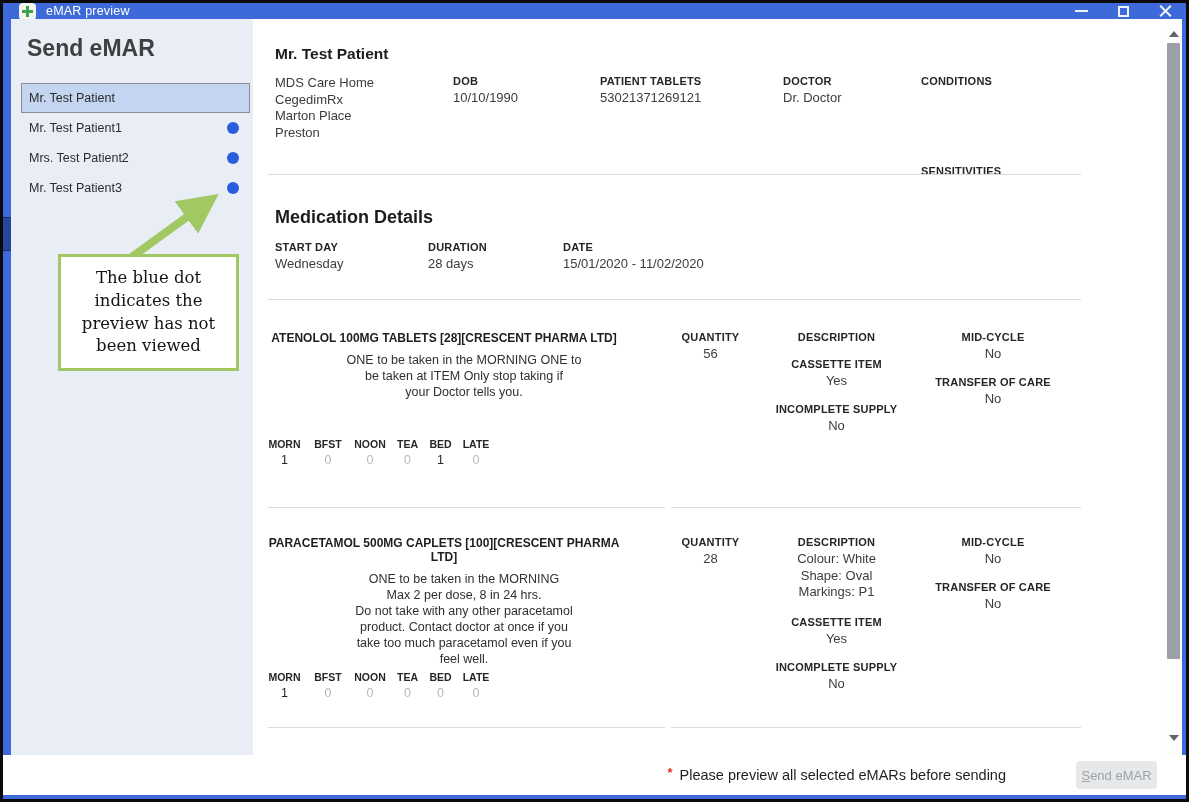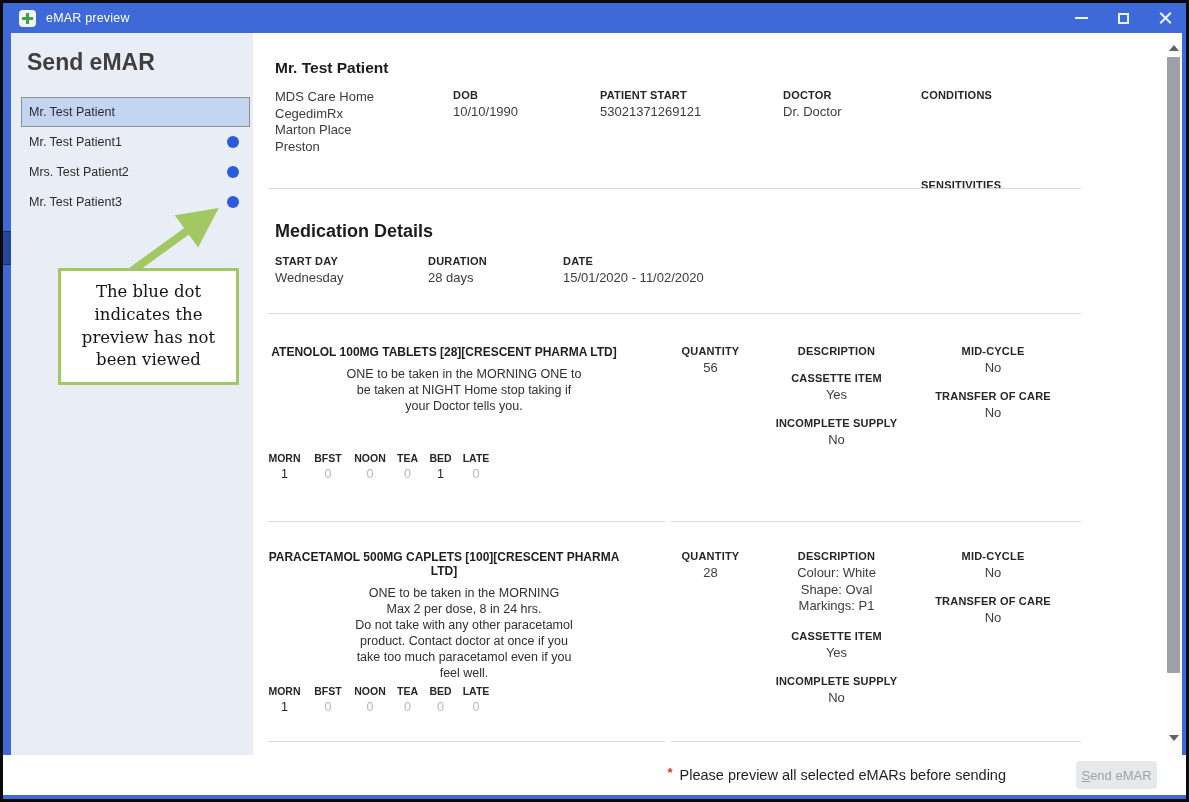--- a/index.html
+++ b/index.html
@@ -10,21 +10,21 @@
     width: 1189px; height: 802px;
     border: 3px solid #0a0a0a;
     background: #fff;
     position: relative;
     display: flex; flex-direction: column;
     overflow: hidden;
   }
 
   
   .titlebar {
-    height: 30px; background: #3d6ad8; color:#fff;
+    height: 16px; background: #3d6ad8; color:#fff;
     display: flex; align-items: center; flex: 0 0 auto;
   }
   .titlebar-icon {
     width: 17px; height: 17px; margin-left: 16px; margin-right: 10px;
     background: #f2f5f2; border-radius: 4px; position: relative; flex: 0 0 auto;
   }
   .titlebar-icon::before, .titlebar-icon::after {
     content:""; position:absolute; background:#3fa34d;
   }
   .titlebar-icon::before { left: 7px; top: 3px; width: 3px; height: 11px; }
@@ -215,21 +215,21 @@
         <div class="value multiline" style="margin-top:0">MDS Care Home
 CegedimRx
 Marton Place
 Preston</div>
       </div>
       <div class="hf hf-dob">
         <div class="label">DOB</div>
         <div class="value">10/10/1990</div>
       </div>
       <div class="hf hf-pn">
-        <div class="label">PATIENT START</div>
+        <div class="label">PATIENT TABLETS</div>
         <div class="value">53021371269121</div>
       </div>
       <div class="hf hf-doctor">
         <div class="label">DOCTOR</div>
         <div class="value">Dr. Doctor</div>
       </div>
       <div class="hf hf-cond">
         <div class="label">CONDITIONS</div>
         <div class="value"></div>
       </div>
@@ -253,21 +253,21 @@
         <div class="label">DATE</div>
         <div class="value">15/01/2020 - 11/02/2020</div>
       </div>
 
       <div class="divider div-full" style="top:280px"></div>
 
       <div class="med med1">
         <div>
           <div class="med-name">ATENOLOL 100MG TABLETS [28][CRESCENT PHARMA LTD]</div>
           <div class="med-directions multiline">ONE to be taken in the MORNING ONE to
-be taken at NIGHT Home stop taking if
+be taken at ITEM Only stop taking if
 your Doctor tells you.</div>
           <div class="dose-table">
             <div class="dose-col">
               <div class="dose-label">MORN</div>
               <div class="dose-val">1</div>
             </div>
             <div class="dose-col">
               <div class="dose-label">BFST</div>
               <div class="dose-val muted">0</div>
             </div>

